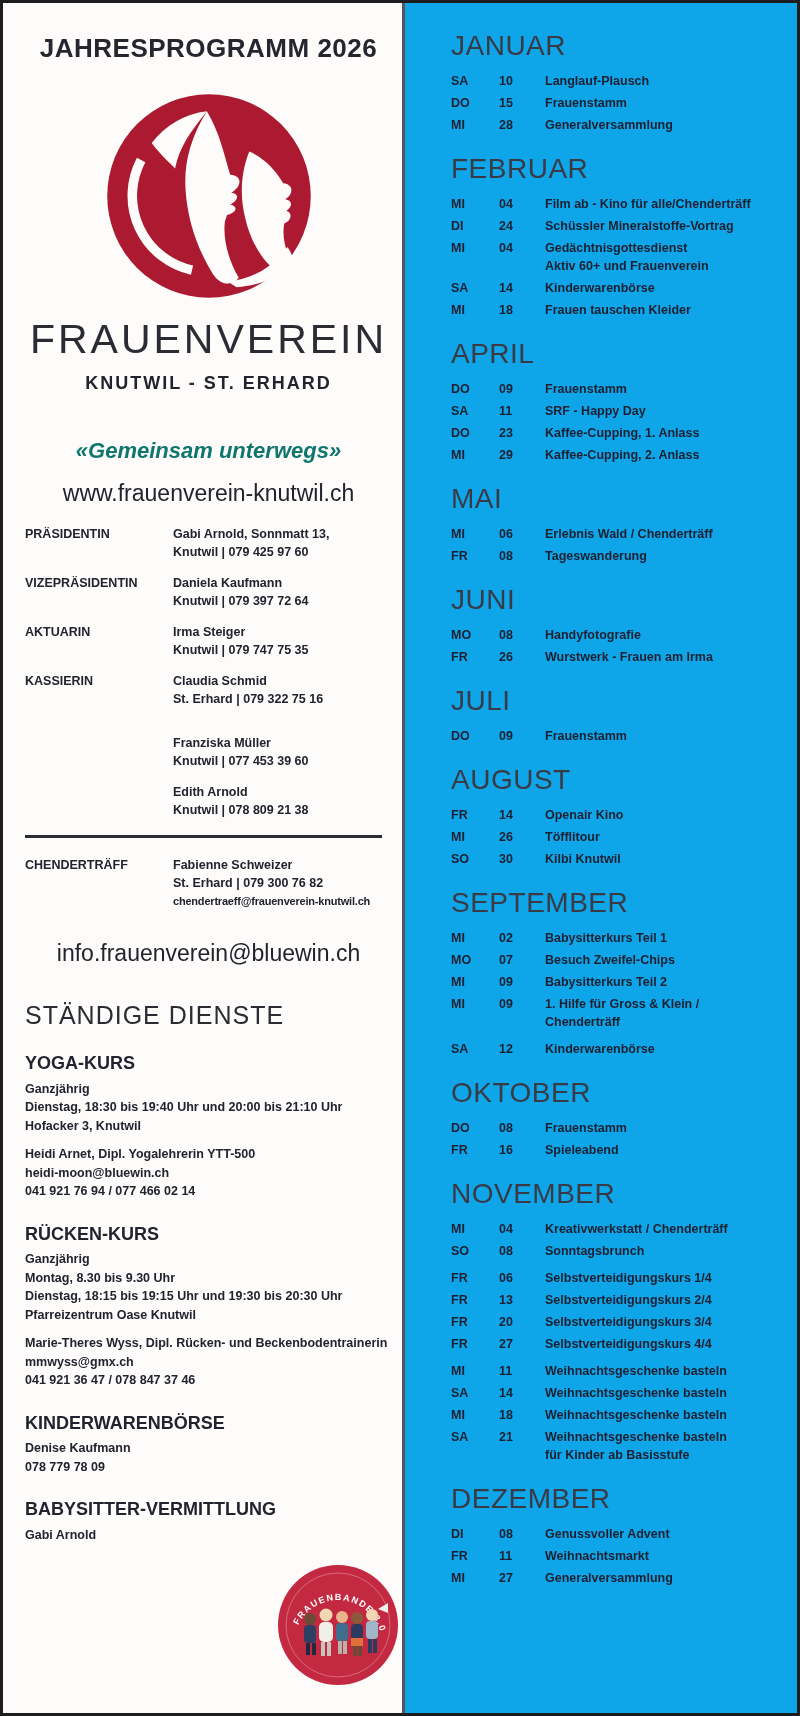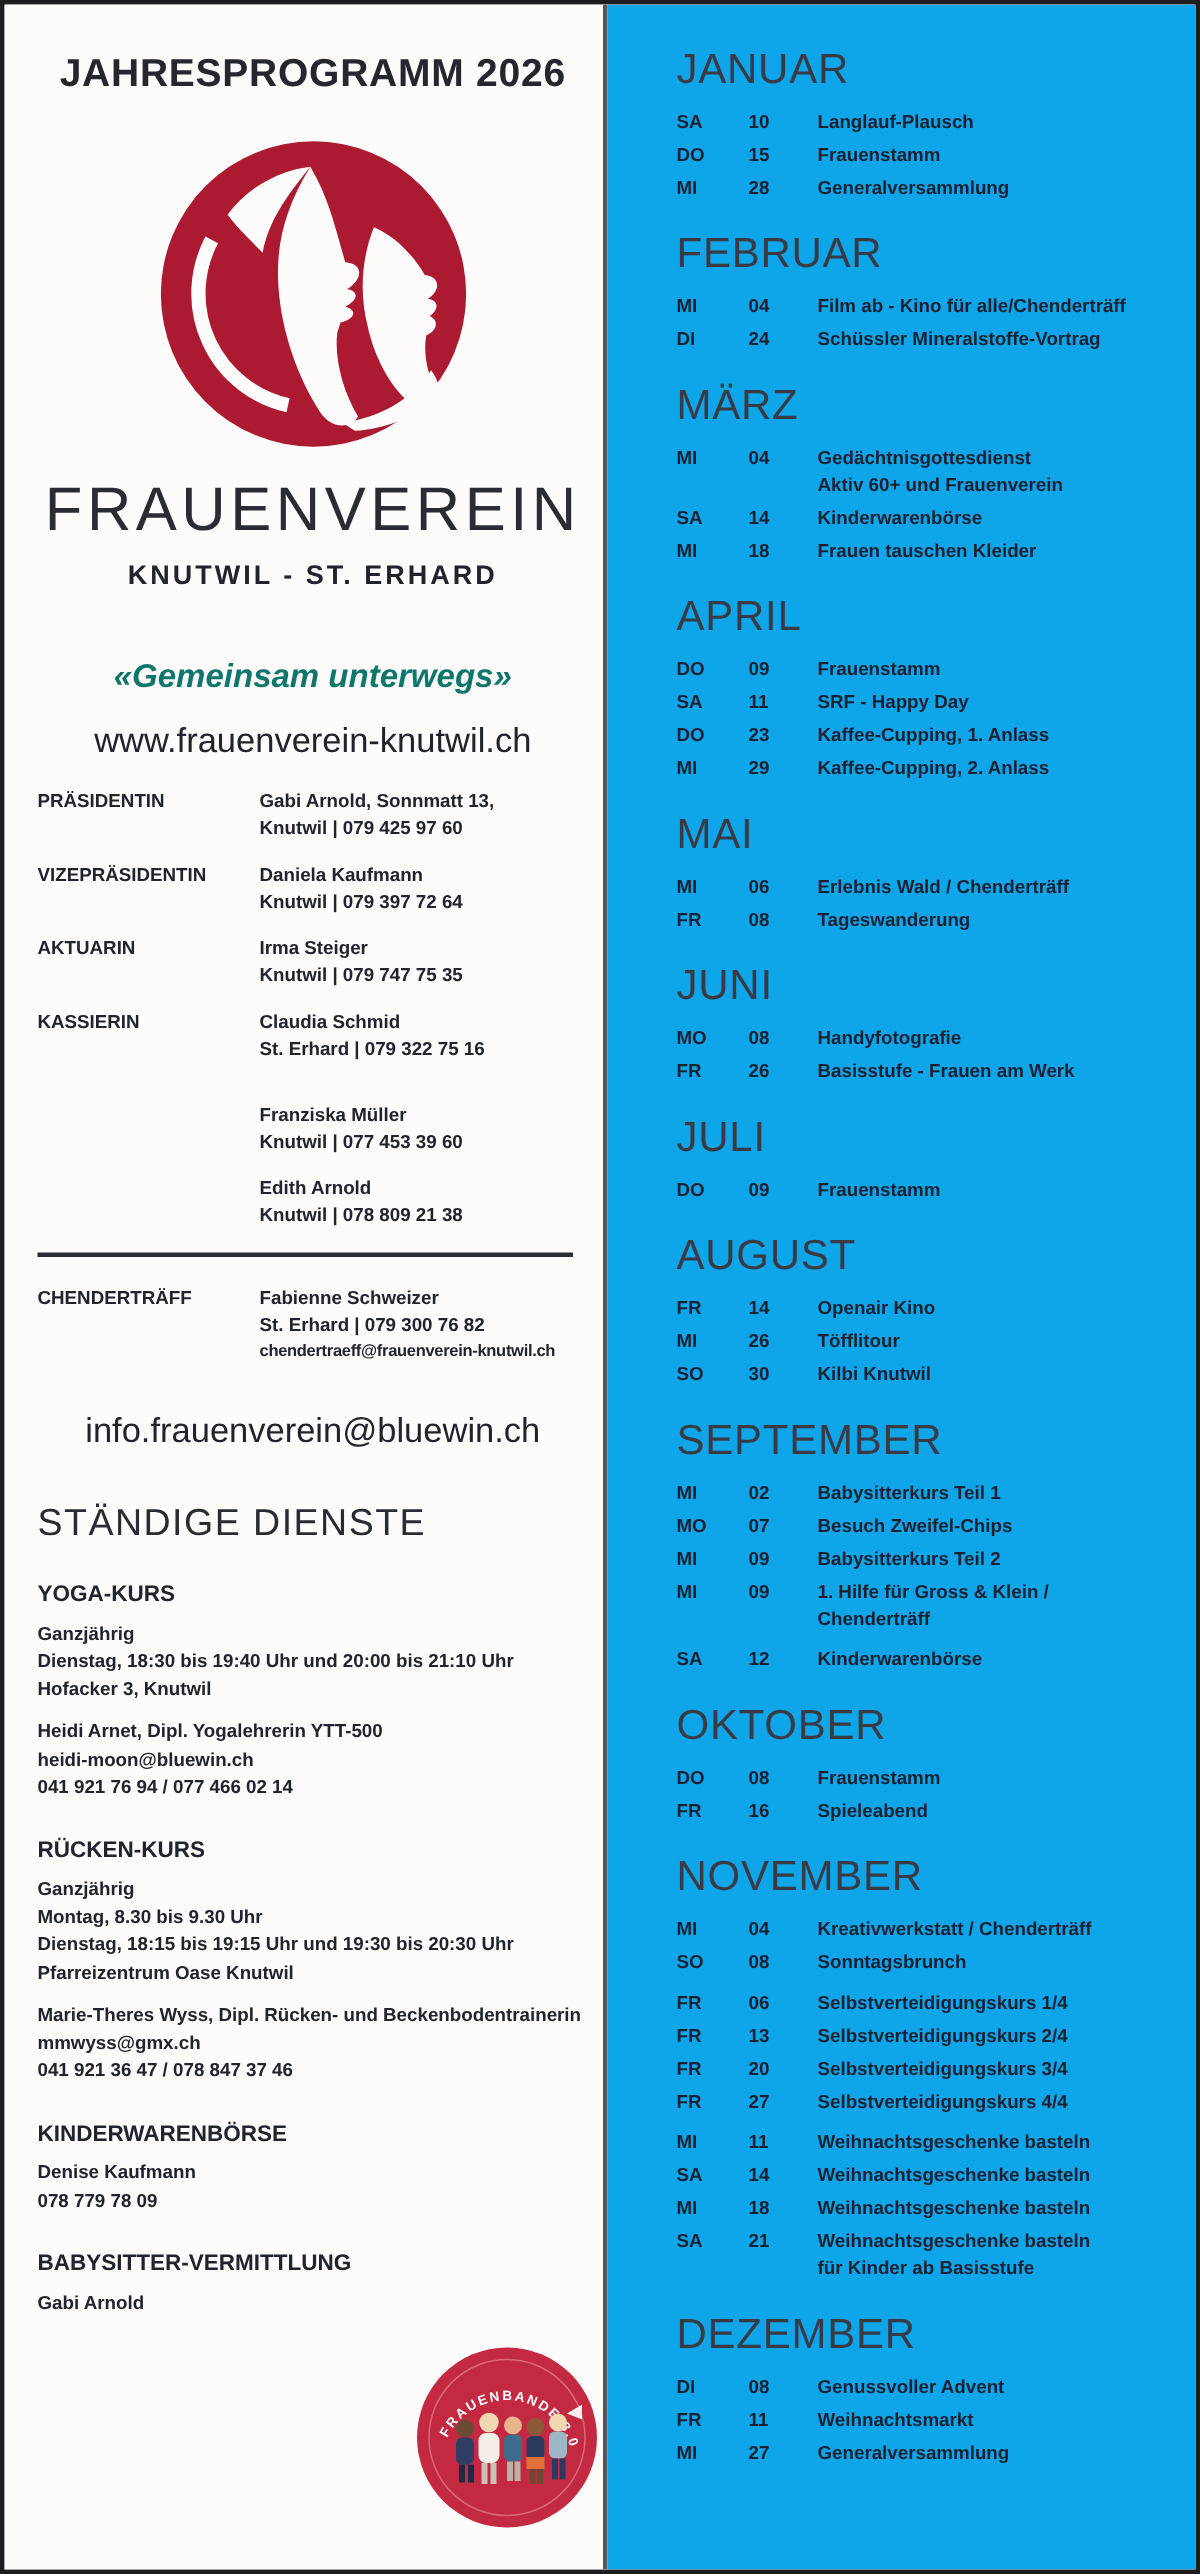--- a/index.html
+++ b/index.html
@@ -24,21 +24,21 @@
   .section-label{font-size:15px;font-weight:700;margin-top:52px;letter-spacing:.5px;}
   .entries{margin-top:18px;}
   .entry{display:flex;margin-bottom:13px;font-size:12.5px;font-weight:700;line-height:18px;}
   .entry .role{width:148px;flex:none;}
   .entry .val{flex:1;}
   .entry .val .tight{font-size:11px;letter-spacing:-.2px;white-space:nowrap;}
   .divider{border-top:3px solid #2c2c34;margin:16px 10px 18px 0;}
   .email-big{font-size:23px;text-align:center;margin:30px 0 6px;color:#23232d;}
   .services-heading{font-size:25px;font-weight:400;margin-top:34px;letter-spacing:1px;color:#2b2b34;}
   .service{margin-top:24px;font-size:12.5px;font-weight:700;line-height:18.5px;}
-  .service .title{font-size:15px;margin-bottom:7px;}
+  .service .title{font-size:18px;margin-bottom:7px;}
   .service .block{margin-bottom:10px;}
   .service .block div{white-space:nowrap;overflow:hidden;}
   .badge{position:absolute;right:2px;bottom:26px;width:124px;height:124px;}
   
   .right{
     flex:1;box-sizing:border-box;background:#0ea5e9;
     padding:24px 6px 20px 46px;
   }
   .month{font-size:28px;line-height:30px;font-weight:400;letter-spacing:.5px;color:#3a3a45;margin:20px 0 11px;}
   .month-section:first-child .month{margin-top:4px;}
@@ -279,21 +279,20 @@
           <div class="event">
     <div class="day">DI</div>
     <div class="date">24</div>
     <div class="txt">
               <div>Schüssler Mineralstoffe-Vortrag</div>
             </div>
   </div>
         </div>
   </div>
       <div class="month-section">
-    <h2 class="month">MÄRZ</h2>
     <div>
           <div class="event">
     <div class="day">MI</div>
     <div class="date">04</div>
     <div class="txt">
               <div>Gedächtnisgottesdienst</div>
               <div>Aktiv 60+ und Frauenverein</div>
             </div>
   </div>
           <div class="event">
@@ -371,21 +370,21 @@
     <div class="day">MO</div>
     <div class="date">08</div>
     <div class="txt">
               <div>Handyfotografie</div>
             </div>
   </div>
           <div class="event">
     <div class="day">FR</div>
     <div class="date">26</div>
     <div class="txt">
-              <div>Basisstufe - Frauen am Werk</div>
+              <div>Wurstwerk - Frauen am Irma</div>
             </div>
   </div>
         </div>
   </div>
       <div class="month-section">
     <h2 class="month">JULI</h2>
     <div>
           <div class="event">
     <div class="day">DO</div>
     <div class="date">09</div>

